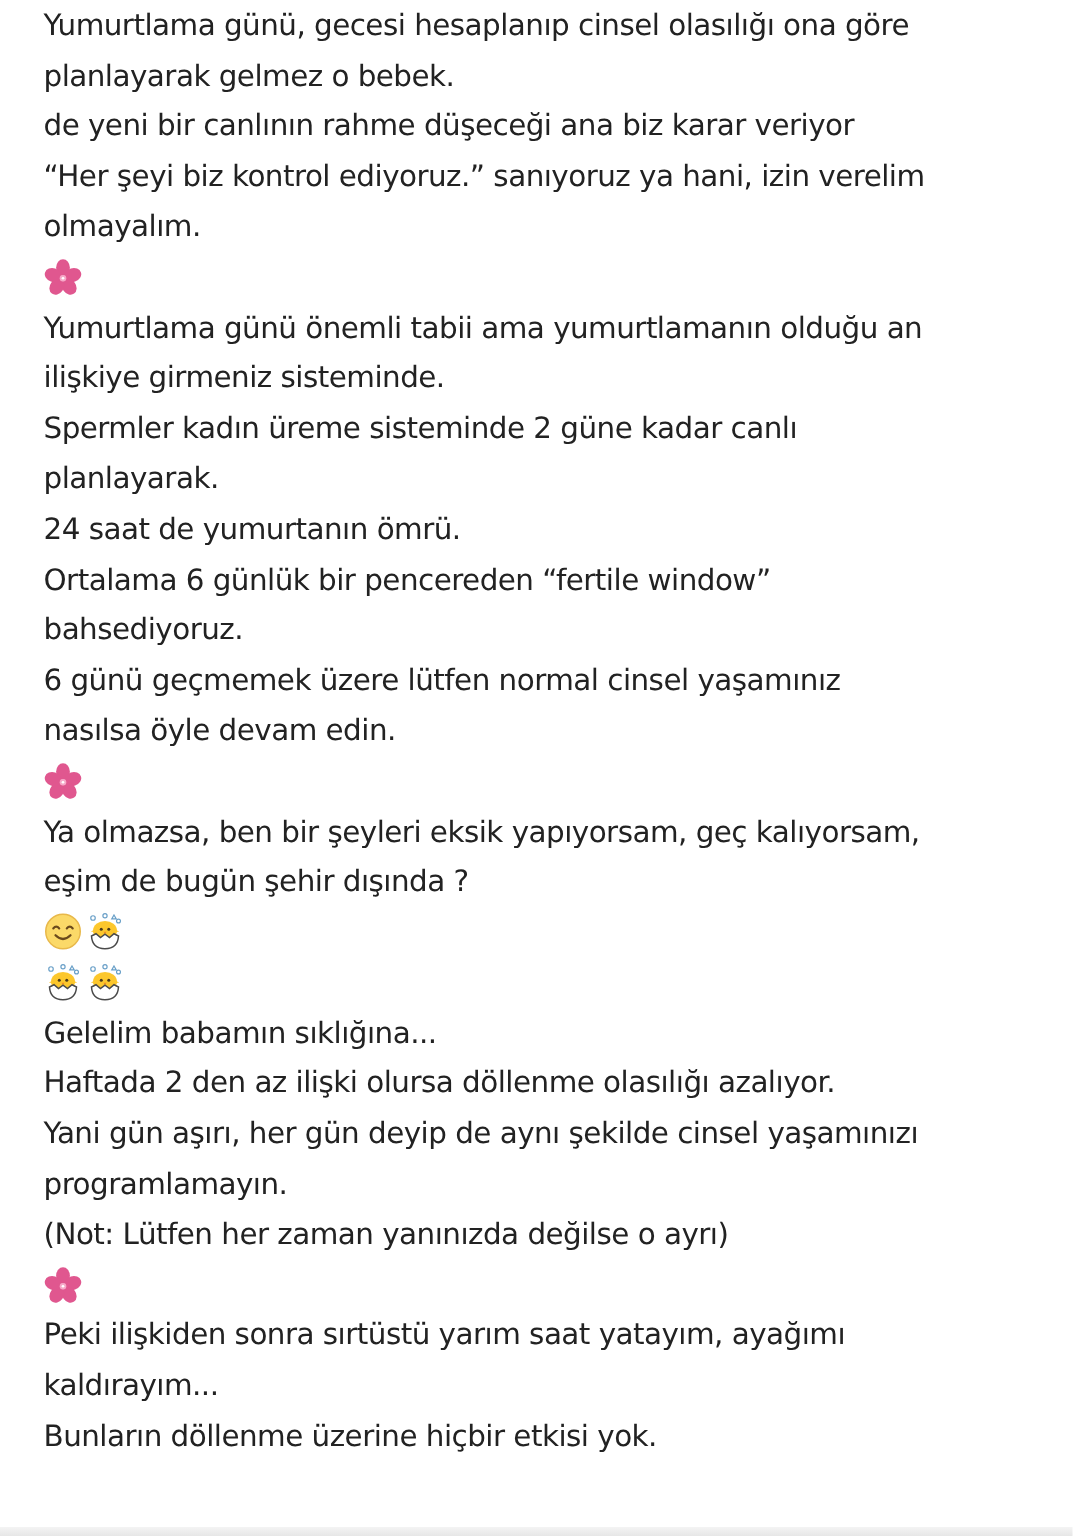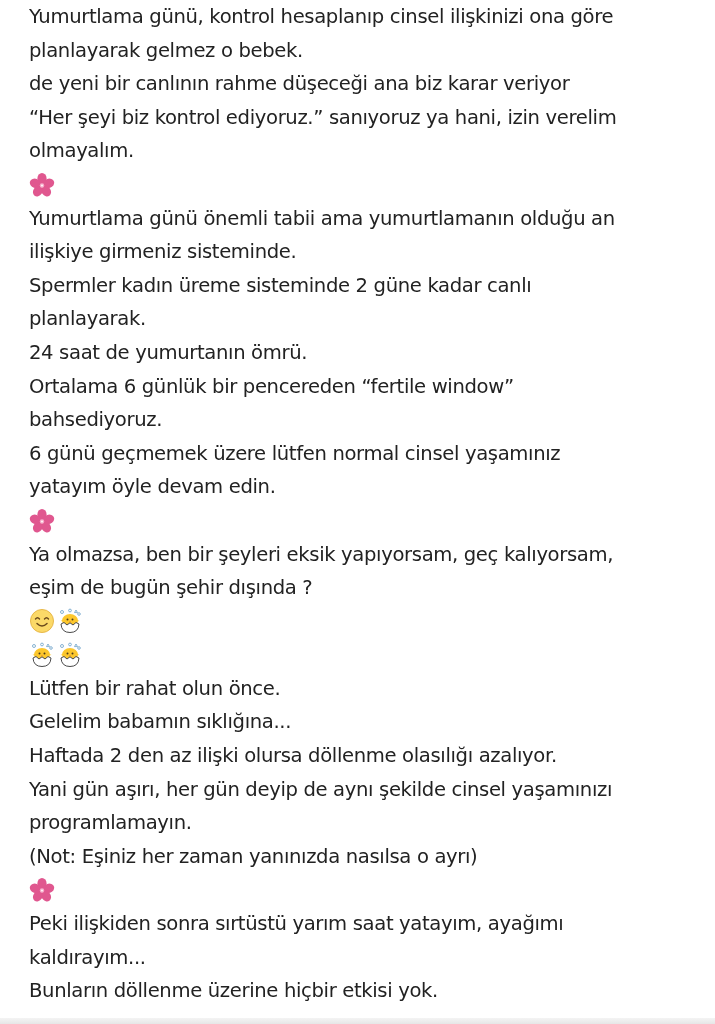--- a/index.html
+++ b/index.html
@@ -88,21 +88,21 @@
       <circle cx="15.5" cy="11.5" r="1" fill="#4a3a1a"></circle>
       <path d="M12 13.2 L14 13.2 L13 14.6 Z" fill="#f08a24"></path>
       <path d="M4 16 L7 14.5 L10 17 L13 14.8 L16 17 L19 14.5 L22 16 Q21.5 24.5 13 24.5 Q4.5 24.5 4 16 Z" fill="#ffffff" stroke="#4a4a4a" stroke-width="1"></path>
     </symbol>
   </defs>
 </svg>
 
 <div class="content">
 
   <div>
-    <div class="line">Yumurtlama günü, kontrol hesaplanıp cinsel ilişkinizi ona göre</div>
+    <div class="line">Yumurtlama günü, gecesi hesaplanıp cinsel olasılığı ona göre</div>
     <div class="line">planlayarak gelmez o bebek.</div>
     <div class="line">de yeni bir canlının rahme düşeceği ana biz karar veriyor</div>
     <div class="line">“Her şeyi biz kontrol ediyoruz.” sanıyoruz ya hani, izin verelim</div>
     <div class="line">olmayalım.</div>
   </div>
 
   <div class="icon-line">
     <svg class="flower">
         <use href="#sym-flower"></use>
       </svg>
@@ -110,21 +110,21 @@
 
   <div>
     <div class="line">Yumurtlama günü önemli tabii ama yumurtlamanın olduğu an</div>
     <div class="line">ilişkiye girmeniz sisteminde.</div>
     <div class="line">Spermler kadın üreme sisteminde 2 güne kadar canlı</div>
     <div class="line">planlayarak.</div>
     <div class="line">24 saat de yumurtanın ömrü.</div>
     <div class="line">Ortalama 6 günlük bir pencereden “fertile window”</div>
     <div class="line">bahsediyoruz.</div>
     <div class="line">6 günü geçmemek üzere lütfen normal cinsel yaşamınız</div>
-    <div class="line">yatayım öyle devam edin.</div>
+    <div class="line">nasılsa öyle devam edin.</div>
   </div>
 
   <div class="icon-line">
     <svg class="flower">
         <use href="#sym-flower"></use>
       </svg>
   </div>
 
   <div>
     <div class="line">Ya olmazsa, ben bir şeyleri eksik yapıyorsam, geç kalıyorsam,</div>
@@ -142,26 +142,25 @@
   <div class="icon-line">
     <svg class="emoji">
         <use href="#sym-chick"></use>
       </svg>
     <svg class="emoji">
         <use href="#sym-chick"></use>
       </svg>
   </div>
 
   <div>
-    <div class="line">Lütfen bir rahat olun önce.</div>
     <div class="line">Gelelim babamın sıklığına...</div>
     <div class="line">Haftada 2 den az ilişki olursa döllenme olasılığı azalıyor.</div>
     <div class="line">Yani gün aşırı, her gün deyip de aynı şekilde cinsel yaşamınızı</div>
     <div class="line">programlamayın.</div>
-    <div class="line">(Not: Eşiniz her zaman yanınızda nasılsa o ayrı)</div>
+    <div class="line">(Not: Lütfen her zaman yanınızda değilse o ayrı)</div>
   </div>
 
   <div class="icon-line">
     <svg class="flower">
         <use href="#sym-flower"></use>
       </svg>
   </div>
 
   <div>
     <div class="line">Peki ilişkiden sonra sırtüstü yarım saat yatayım, ayağımı</div>

